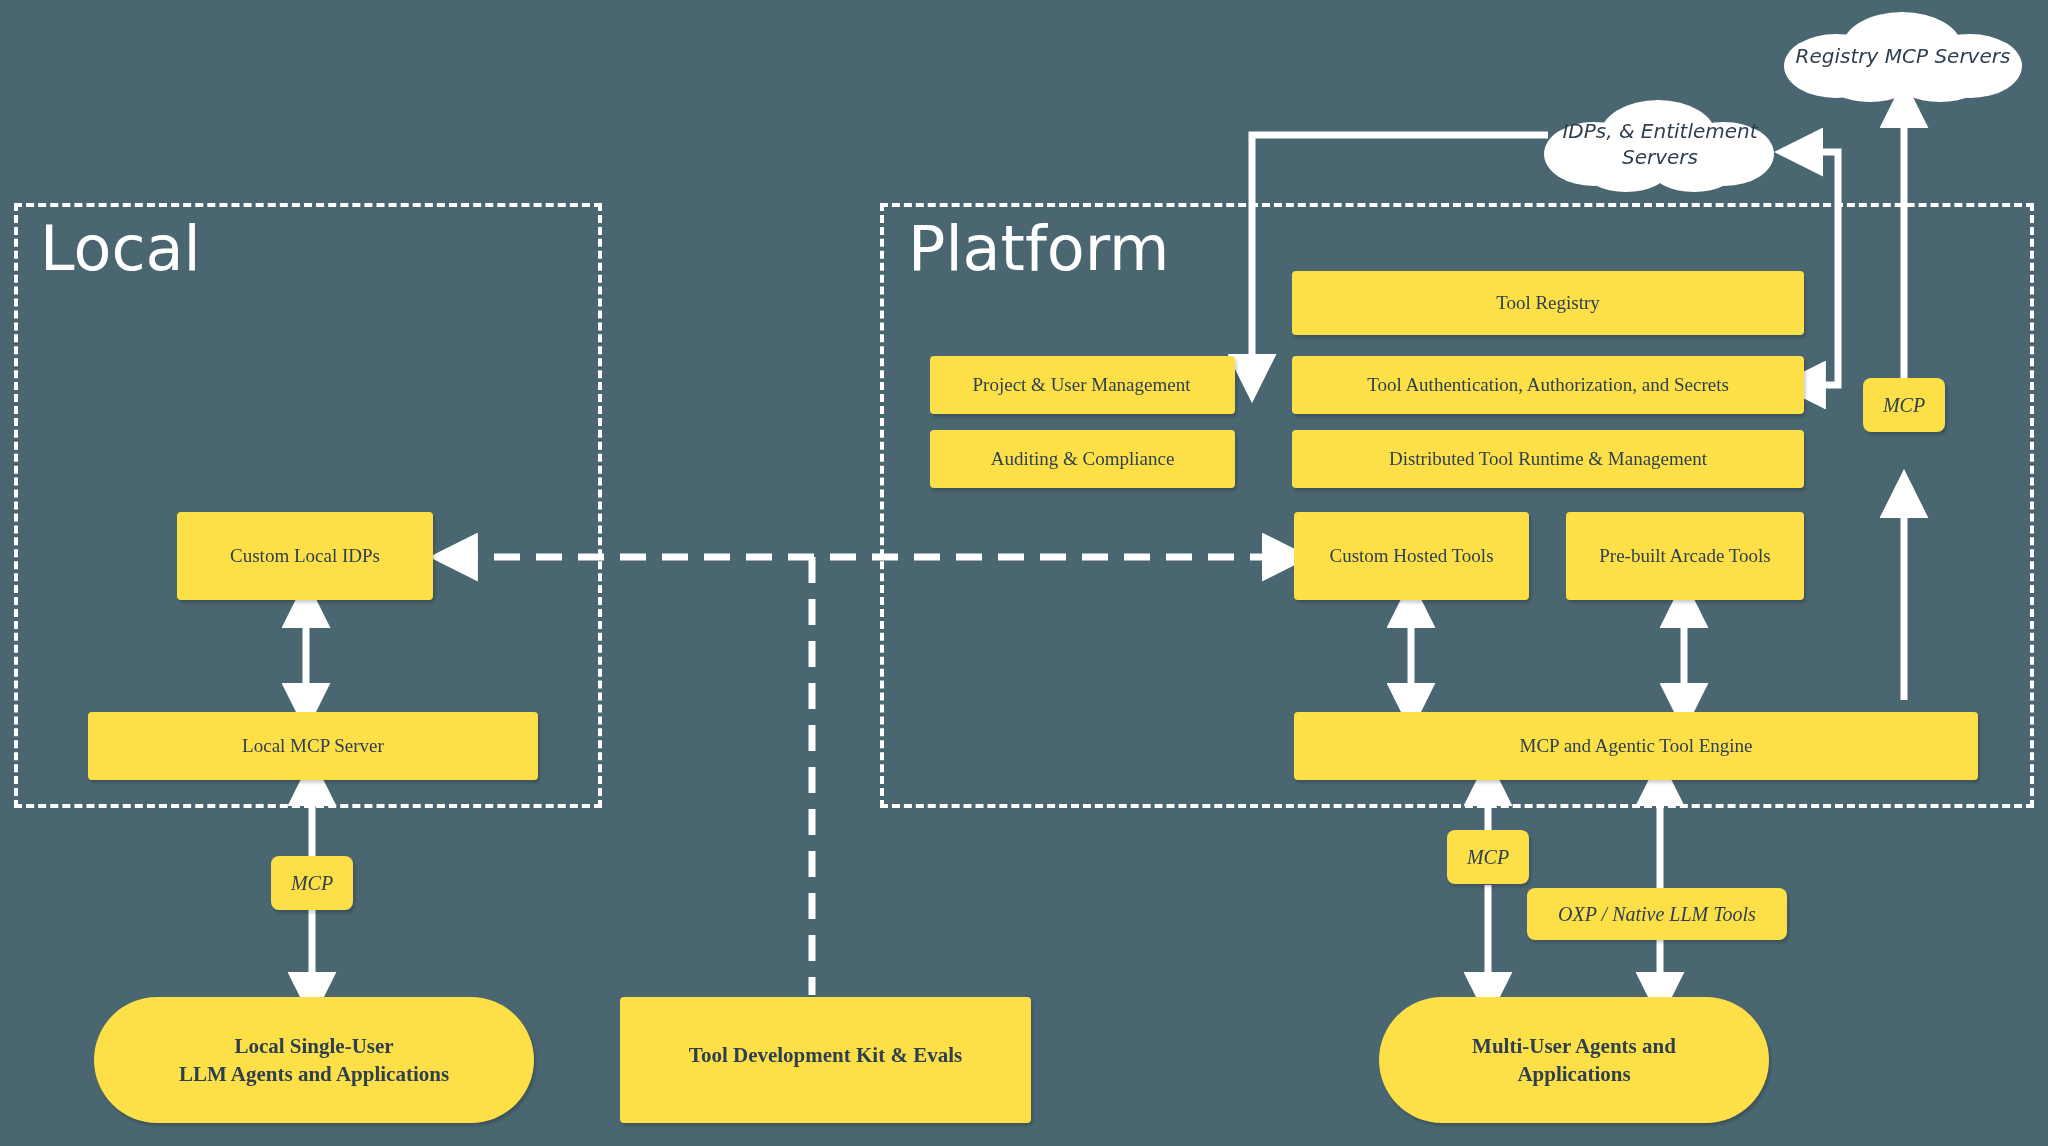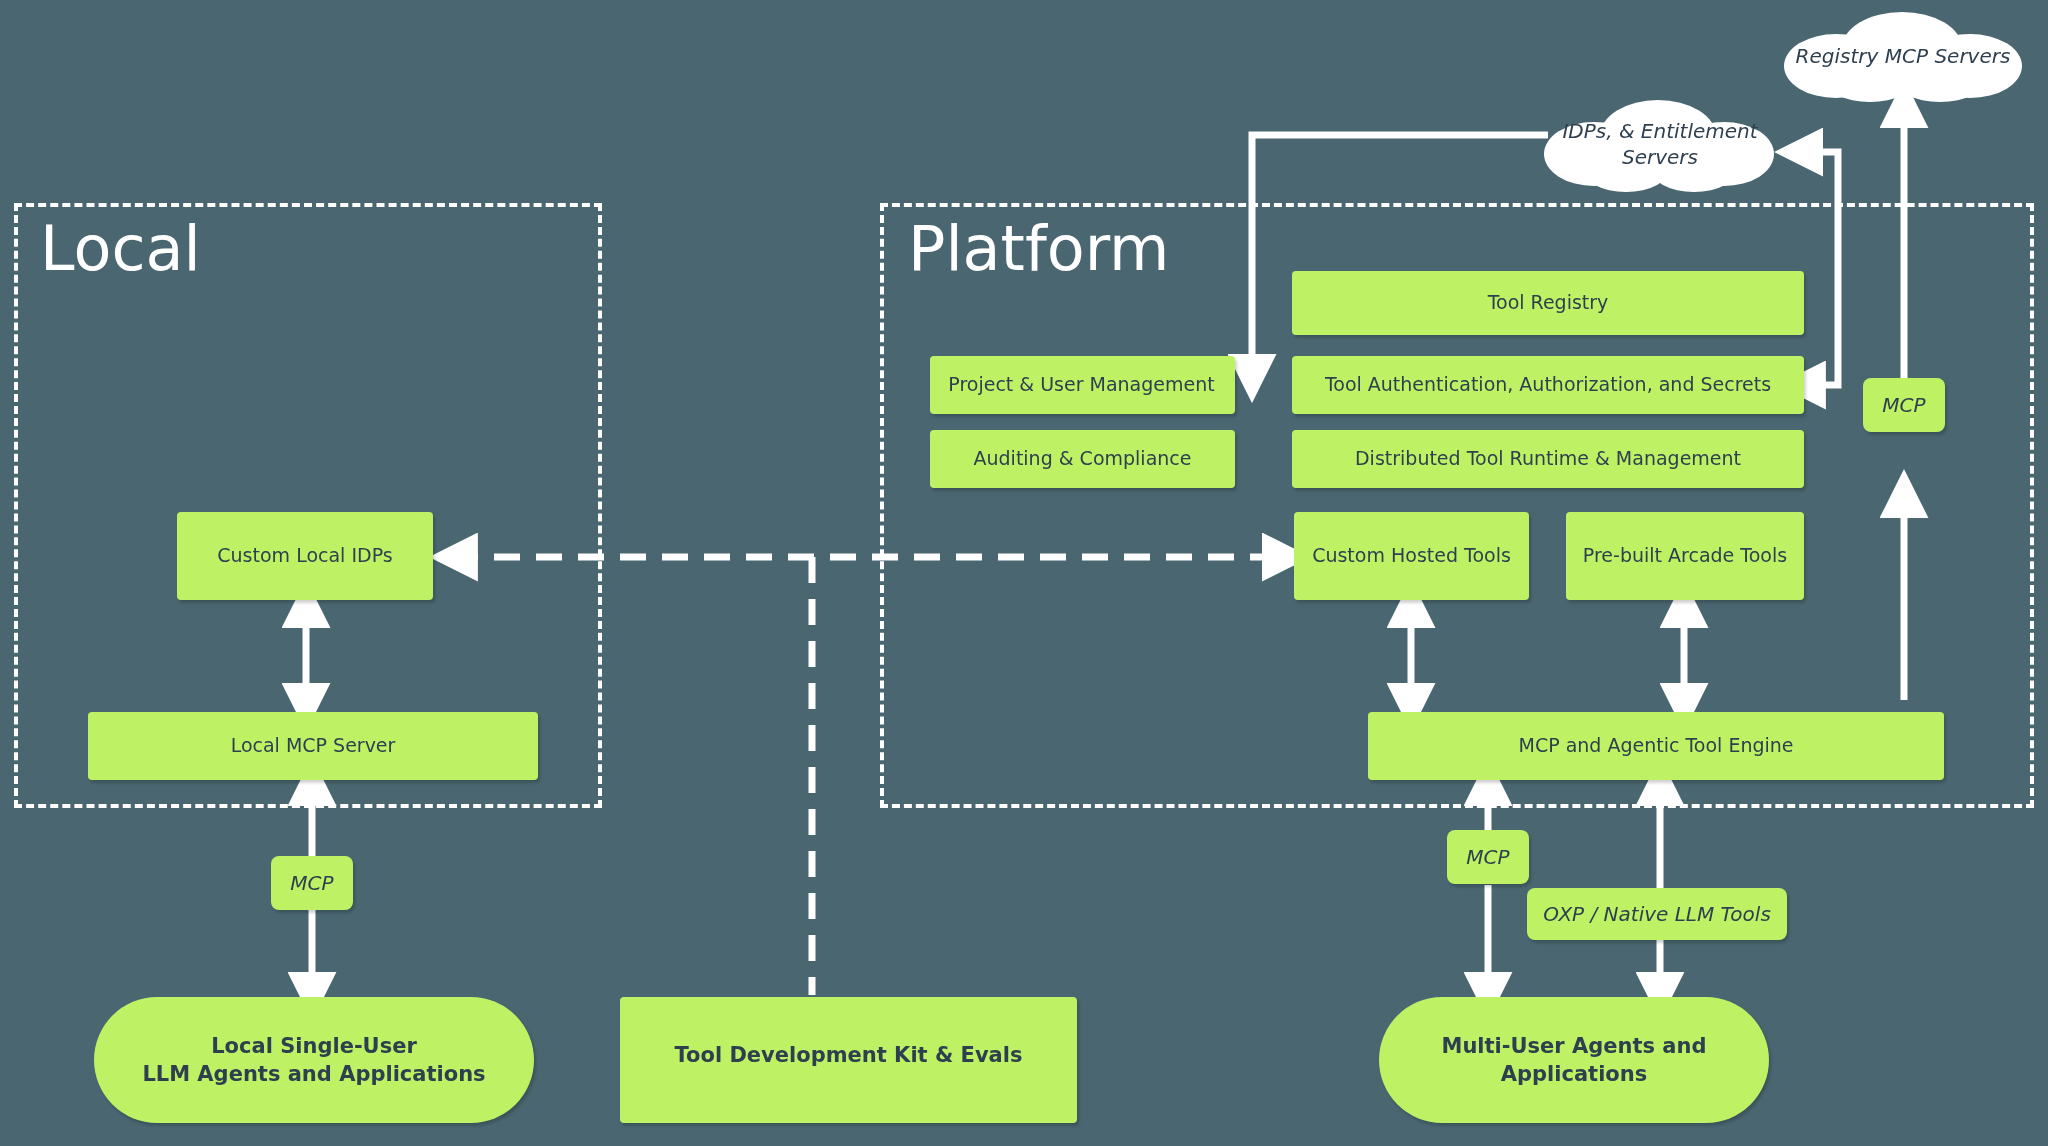--- a/index.html
+++ b/index.html
@@ -25,32 +25,33 @@
     font-size:62px;
     line-height:1;
     font-weight:400;
     letter-spacing:0px;
     white-space:nowrap;
   }
 
   
   .node{
     position:absolute;
-    background:#bef264;
+    background:#fde047;
     border-radius:7px;
     box-sizing:border-box;
     display:flex;
     align-items:center;
     justify-content:center;
     text-align:center;
     color:#2e3f4f;
     font-size:19px;
     line-height:1.35;
     padding:4px 10px;
     box-shadow:2px 3px 3px rgba(0,0,0,0.18);
+    font-family:Liberation Serif, serif;
   }
   .node.pill{border-radius:70px;font-weight:bold;font-size:21px;}
   .node.sq{border-radius:4px;}
   .node.tag{
     font-style:italic;
     font-size:20px;
     border-radius:8px;
     font-weight:400;
   }
 
@@ -125,36 +126,36 @@
 
   <div class="node sq" style="left:88px;top:712px;width:450px;height:68px;">Local MCP Server</div>
 
   <div class="node tag" style="left:271px;top:856px;width:82px;height:54px;">MCP</div>
 
   <div class="node pill" style="left:94px;top:997px;width:440px;height:126px;flex-direction:column;">
     <span>Local Single-User</span>
     <span>LLM Agents and Applications</span>
   </div>
 
-  <div class="node sq" style="left:620px;top:997px;width:457px;height:126px;font-weight:bold;font-size:21px;align-items:flex-start;padding-top:44px;">Tool Development Kit &amp; Evals</div>
+  <div class="node sq" style="left:620px;top:997px;width:411px;height:126px;font-weight:bold;font-size:21px;align-items:flex-start;padding-top:44px;">Tool Development Kit &amp; Evals</div>
 
   <div class="zone" style="left:880px;top:203px;width:1154px;height:605px;"></div>
   <div class="zone-title" style="left:908px;top:218px;">Platform</div>
 
   <div class="node sq" style="left:930px;top:356px;width:305px;height:58px;padding-left:8px;">Project &amp; User Management</div>
   <div class="node sq" style="left:930px;top:430px;width:305px;height:58px;">Auditing &amp; Compliance</div>
 
   <div class="node sq" style="left:1292px;top:271px;width:512px;height:64px;">Tool Registry</div>
   <div class="node sq" style="left:1292px;top:356px;width:512px;height:58px;">Tool Authentication, Authorization, and Secrets</div>
   <div class="node sq" style="left:1292px;top:430px;width:512px;height:58px;">Distributed Tool Runtime &amp; Management</div>
 
   <div class="node sq" style="left:1294px;top:512px;width:235px;height:88px;">Custom Hosted Tools</div>
   <div class="node sq" style="left:1566px;top:512px;width:238px;height:88px;">Pre-built Arcade Tools</div>
 
-  <div class="node sq" style="left:1368px;top:712px;width:576px;height:68px;">MCP and Agentic Tool Engine</div>
+  <div class="node sq" style="left:1294px;top:712px;width:684px;height:68px;">MCP and Agentic Tool Engine</div>
 
   <div class="node tag" style="left:1447px;top:830px;width:82px;height:54px;">MCP</div>
 
   <div class="node tag" style="left:1527px;top:888px;width:260px;height:52px;">OXP / Native LLM Tools</div>
 
   <div class="node tag" style="left:1863px;top:378px;width:82px;height:54px;">MCP</div>
 
   <div class="node pill" style="left:1379px;top:997px;width:390px;height:126px;flex-direction:column;">
     <span>Multi-User Agents and</span>
     <span>Applications</span>

